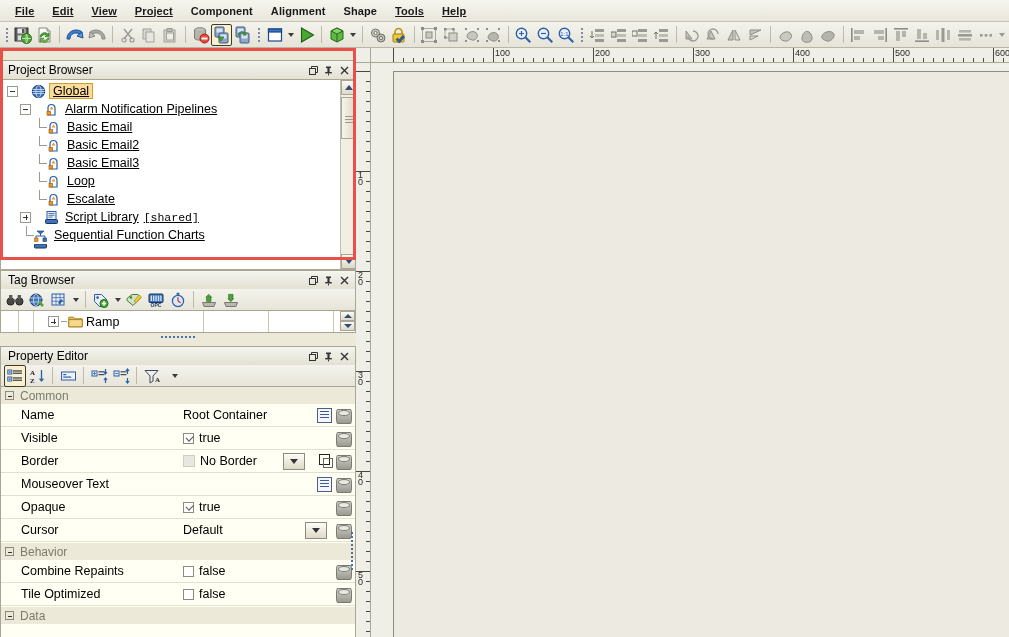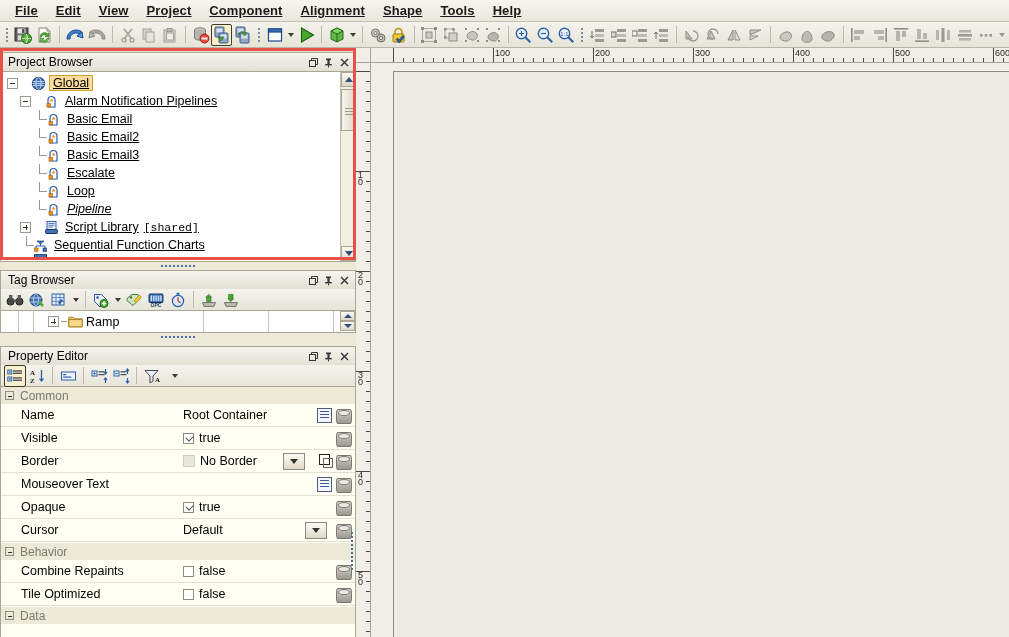--- a/index.html
+++ b/index.html
@@ -12,22 +12,22 @@
   .app { position:relative; width:1009px; height:637px; background:#f0efe7; }
 
   
   .menubar {
     position:absolute; left:0; top:0; width:1009px; height:22px;
     background:linear-gradient(#f6f5ef,#e9e7dc);
     border-bottom:1px solid #c5c2b4;
     display:flex; align-items:center; padding-left:6px;
   }
   .menu-item {
-    font-size:13px; font-weight:bold; color:#1a1a1a;
-    padding:2px 9px; cursor:default; letter-spacing:.1px;text-decoration:underline;
+    font-size:11px; font-weight:bold; color:#1a1a1a;
+    padding:2px 9px; cursor:default; letter-spacing:.1px;
   }
   .menu-item u { text-decoration:underline; }
 
   
   .toolbar {
     position:absolute; left:0; top:22px; width:1009px; height:26px;
     background:linear-gradient(#f4f3ec,#e6e4d8);
     border-bottom:1px solid #b8b5a6;
     display:flex; align-items:center; padding:0 2px;
   }
@@ -524,21 +524,21 @@
             <rect x="6.7" y="7" width="2.6" height="2.6"></rect>
             <rect x="11.4" y="7" width="2.6" height="2.6"></rect>
           </g>
         </svg>
     </div>
     <div class="tb-arrow dim"></div>
   </div>
 
   <div class="dock">
 
-    <div class="panel" style="top:4px;">
+    <div class="panel" style="top:12px;">
       <div class="panel-title">
         <span class="ttl">Project Browser</span>
         <span class="panel-btn">
           <svg width="11" height="11" viewBox="0 0 11 11">
               <rect x="2.5" y="3.5" width="6" height="6" fill="none" stroke="#333"></rect>
               <path d="M4.5 3.5V1.5h6v6h-2" fill="none" stroke="#333"></path>
             </svg>
         </span>
         <span class="panel-btn">
           <svg width="11" height="11" viewBox="0 0 11 11">
@@ -621,46 +621,35 @@
 
           <div class="tnode" style="padding-left:32px;">
             <span class="tline elbow"></span>
             <span style="margin-right:3px;">
               <svg width="15" height="15" viewBox="0 0 15 15">
                   <path d="M4 13V6a3.5 3.5 0 017 0v7z" fill="#fff" stroke="#2b5fa8" stroke-width="1.2"></path>
                   <path d="M7.5 4.5l2 3h-4z" fill="#f0941e"></path>
                   <rect x="3" y="9.5" width="3.5" height="3.5" fill="#f0941e" stroke="#a8630c" stroke-width=".7"></rect>
                 </svg>
             </span>
-            <span class="lbl">Escalate</span>
+            <span class="lbl">Loop</span>
           </div>
 
           <div class="tnode" style="padding-left:32px;">
             <span class="tline elbow"></span>
             <span style="margin-right:3px;">
               <svg width="15" height="15" viewBox="0 0 15 15">
                   <path d="M4 13V6a3.5 3.5 0 017 0v7z" fill="#fff" stroke="#2b5fa8" stroke-width="1.2"></path>
                   <path d="M7.5 4.5l2 3h-4z" fill="#f0941e"></path>
                   <rect x="3" y="9.5" width="3.5" height="3.5" fill="#f0941e" stroke="#a8630c" stroke-width=".7"></rect>
                 </svg>
             </span>
-            <span class="lbl">Loop</span>
-          </div>
-
-          <div class="tnode" style="padding-left:32px;">
-            <span class="tline elbow"></span>
-            <span style="margin-right:3px;">
-              <svg width="15" height="15" viewBox="0 0 15 15">
-                  <path d="M4 13V6a3.5 3.5 0 017 0v7z" fill="#fff" stroke="#2b5fa8" stroke-width="1.2"></path>
-                  <path d="M7.5 4.5l2 3h-4z" fill="#f0941e"></path>
-                  <rect x="3" y="9.5" width="3.5" height="3.5" fill="#f0941e" stroke="#a8630c" stroke-width=".7"></rect>
-                </svg>
-            </span>
-            <span class="lbl ital">Pipeline</span>
-          </div>
+            <span class="lbl">Escalate</span>
+          </div>
+
 
           <div class="tnode" style="padding-left:19px;">
             <span class="expander plus"></span>
             <span class="tline blank"></span>
             <span style="margin-right:3px;">
               <svg width="15" height="15" viewBox="0 0 15 15">
                   <rect x="3" y="1.5" width="9" height="8" fill="#e8eef8" stroke="#2b5fa8"></rect>
                   <path d="M4.5 3.5h6M4.5 5.3h6M4.5 7.1h4" stroke="#2b5fa8" stroke-width=".8"></path>
                   <rect x="1.5" y="9.5" width="12" height="4" rx="1" fill="#3f72b8" stroke="#16355e"></rect>
                 </svg>

